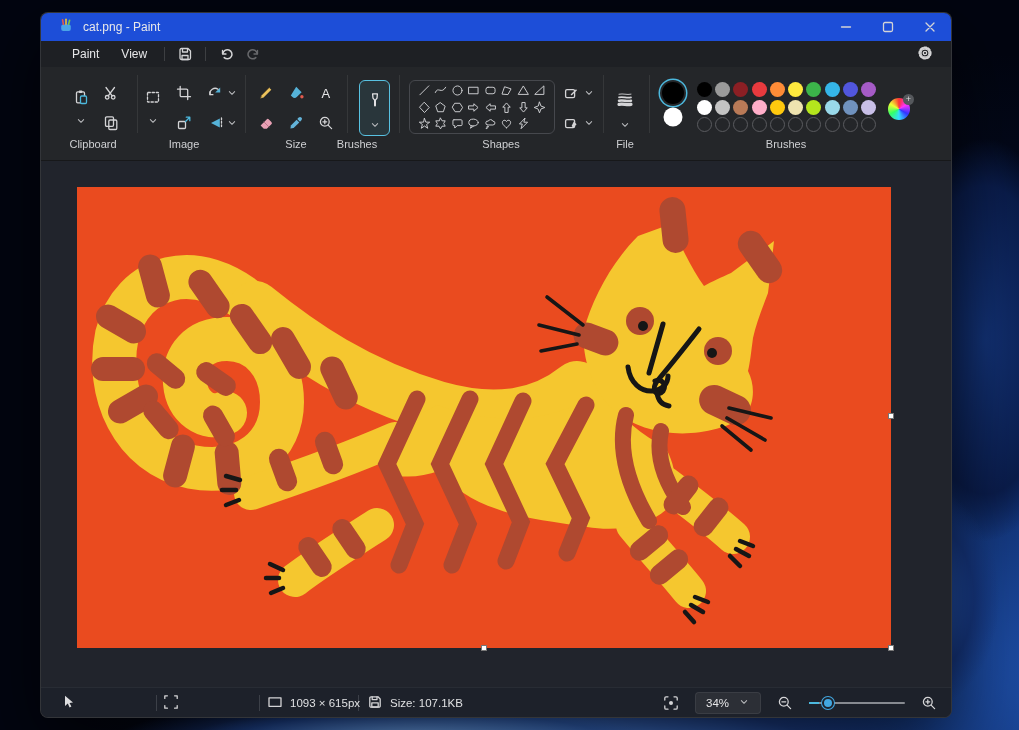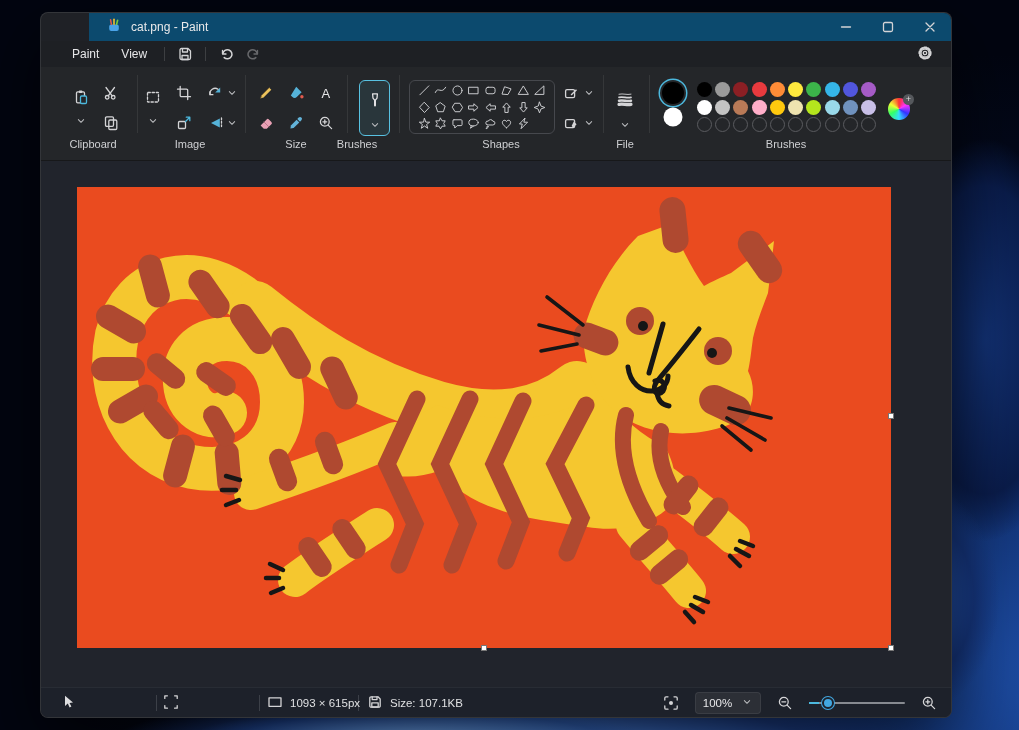--- a/index.html
+++ b/index.html
@@ -11,21 +11,21 @@
   .p2 { width:520px; height:420px; right:-280px; bottom:-120px; background:radial-gradient(closest-side at 25% 40%, #2e66c9 0%, #15357c 50%, transparent 70%); }
   .ribbon { position:absolute; left:0; right:0; bottom:-34px; height:90px;
       background:radial-gradient(58% 160% at 52% 120%, #8db9f2 0%, #4a83dd 28%, #1c3d85 58%, rgba(10,25,64,0) 78%); }
   .ribbon2 { position:absolute; left:120px; right:300px; bottom:-40px; height:70px; border-radius:50%;
       background:radial-gradient(closest-side, #6ea4ea 0%, rgba(40,90,180,.35) 60%, transparent 75%); }
 
   .window { position:absolute; left:40px; top:12px; width:912px; height:706px; background:#1f2126;
       border:1px solid rgba(255,255,255,.09); border-radius:8px; overflow:hidden;
       box-shadow:0 24px 70px rgba(0,0,0,.65); display:flex; flex-direction:column; }
 
-  .titlebar { height:28px; display:flex; align-items:center; padding-left:17px; gap:9px; background:#0c4a6e; flex:none;margin-left:48px; }
+  .titlebar { height:28px; display:flex; align-items:center; padding-left:17px; gap:9px; background:#1d4ed8; flex:none; }
   .title { font-size:12px; color:#e9e9ea; }
   .win-controls { margin-left:auto; display:flex; height:100%; }
   .wc { width:42px; height:100%; display:flex; align-items:center; justify-content:center; background:none; border:none; }
 
   .menubar { height:26px; display:flex; align-items:center; padding-left:20px; background:#1e2024; flex:none; position:relative; }
   .menu-item { font-size:12px; color:#e6e6e8; padding:3px 11px; border-radius:4px; }
   .msep { width:1px; height:14px; background:rgba(255,255,255,.14); margin:0 6px; }
   .mbtn { width:28px; height:22px; display:flex; align-items:center; justify-content:center; background:none; border:none; border-radius:4px; }
   .disabled { opacity:.4; }
   .gearbtn { position:absolute; right:12px; top:1px; }
@@ -215,21 +215,21 @@
           <svg viewBox="0 0 16 16" width="16" height="16" fill="none" stroke="#d4d4d6" stroke-width="1.3" stroke-linecap="round" stroke-linejoin="round">
             <path d="M12.8,3.5 L12.8,12.5 L4,8 Z" fill="#55b2d8" stroke="none"></path>
             <path d="M14.5,3 V13" stroke-dasharray="1.8 1.6"></path>
           </svg>
         </button>
       <button class="tbtn" style="left:191px;top:56px">
           <svg viewBox="0 0 16 16" width="12" height="12" fill="none" stroke="#b9babd" stroke-width="1.4" stroke-linecap="round" stroke-linejoin="round">
             <path d="M4.5,6.2 L8,9.7 L11.5,6.2"></path>
           </svg>
         </button>
-      <span class="tb-label" style="left:149px">Image</span>
+      <span class="tb-label" style="left:143px">Image</span>
 
       <button class="tbtn" style="left:225px;top:26px">
           <svg viewBox="0 0 16 16" width="16" height="16" fill="none" stroke="#d4d4d6" stroke-width="1.3" stroke-linecap="round" stroke-linejoin="round">
             <path d="M2.8,13.2 L3.5,10.4 L11.2,2.7 L13.3,4.8 L5.6,12.5 Z" fill="#ecc25c" stroke="none"></path>
             <path d="M2.8,13.2 L3.5,10.4 L11.2,2.7" stroke="#8a6d2f" stroke-width="0.8"></path>
           </svg>
         </button>
       <button class="tbtn" style="left:255px;top:26px">
           <svg viewBox="0 0 16 16" width="16" height="16" fill="none" stroke="#d4d4d6" stroke-width="1.3" stroke-linecap="round" stroke-linejoin="round">
             <path d="M8.2,1.8 L13.6,7.2 L9,11.8 A3.4,3.4 0 0 1 4.2,11.8 L2.8,10.4 Z" fill="#55b2d8" stroke="none"></path>
@@ -606,21 +606,21 @@
         <span>Size: 107.1KB</span>
       </div>
       <div class="sb-right">
         <button class="mbtn">
             <svg viewBox="0 0 16 16" width="16" height="16" fill="none" stroke="#d4d4d6" stroke-width="1.3" stroke-linecap="round" stroke-linejoin="round">
               <path d="M5,1.8 H3 A1.2,1.2 0 0 0 1.8,3 V5 M11,1.8 H13 A1.2,1.2 0 0 1 14.2,3 V5 M14.2,11 V13 A1.2,1.2 0 0 1 13,14.2 H11 M1.8,11 V13 A1.2,1.2 0 0 0 3,14.2 H5"></path>
               <circle cx="8" cy="8" r="2" fill="#d4d4d6" stroke="none"></circle>
             </svg>
           </button>
         <div class="zoom-dd">
-          <span>100%</span>
+          <span>34%</span>
           <span><svg viewBox="0 0 16 16" width="12" height="12" fill="none" stroke="#b9babd" stroke-width="1.4" stroke-linecap="round" stroke-linejoin="round">
                 <path d="M4.5,6.2 L8,9.7 L11.5,6.2"></path>
               </svg></span>
         </div>
         <button class="mbtn">
             <svg viewBox="0 0 16 16" width="16" height="16" fill="none" stroke="#d4d4d6" stroke-width="1.3" stroke-linecap="round" stroke-linejoin="round">
               <circle cx="6.8" cy="6.8" r="4.4"></circle>
               <path d="M10.1,10.1 L13.6,13.6"></path>
               <path d="M4.9,6.8 H8.7"></path>
             </svg>

